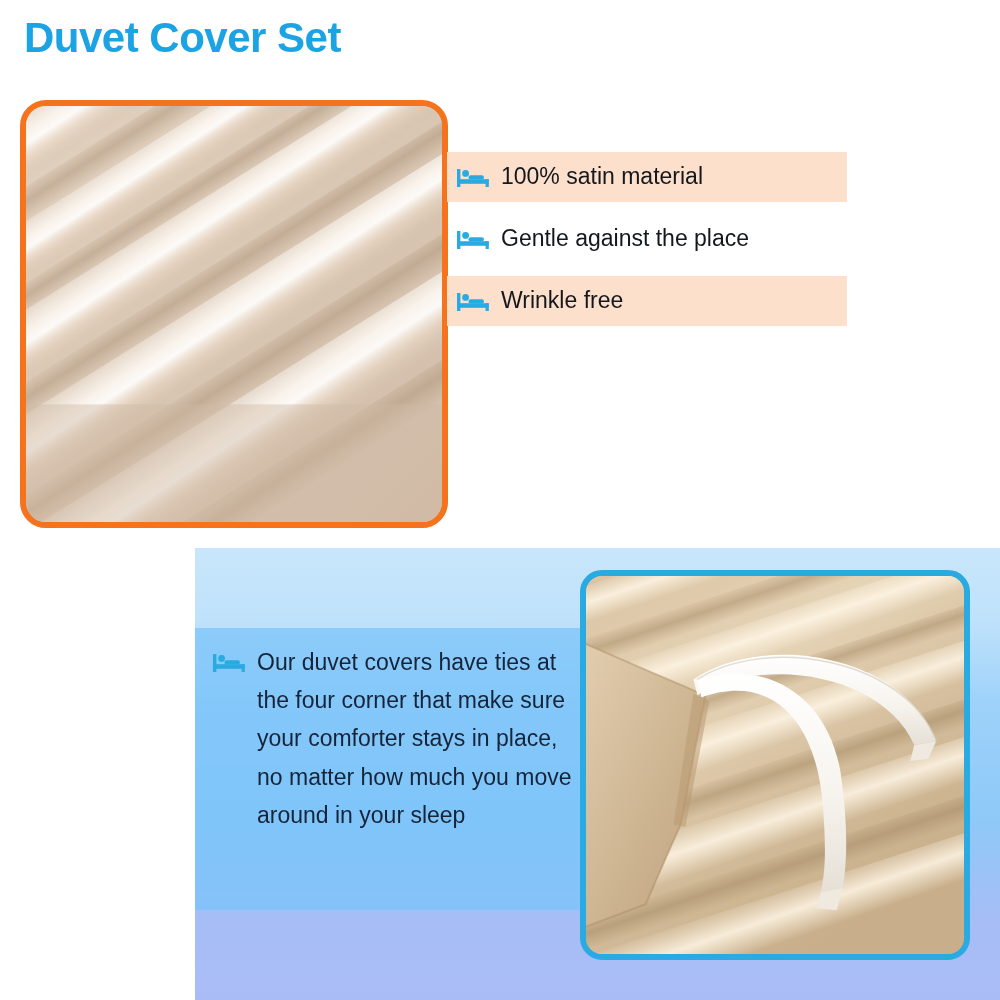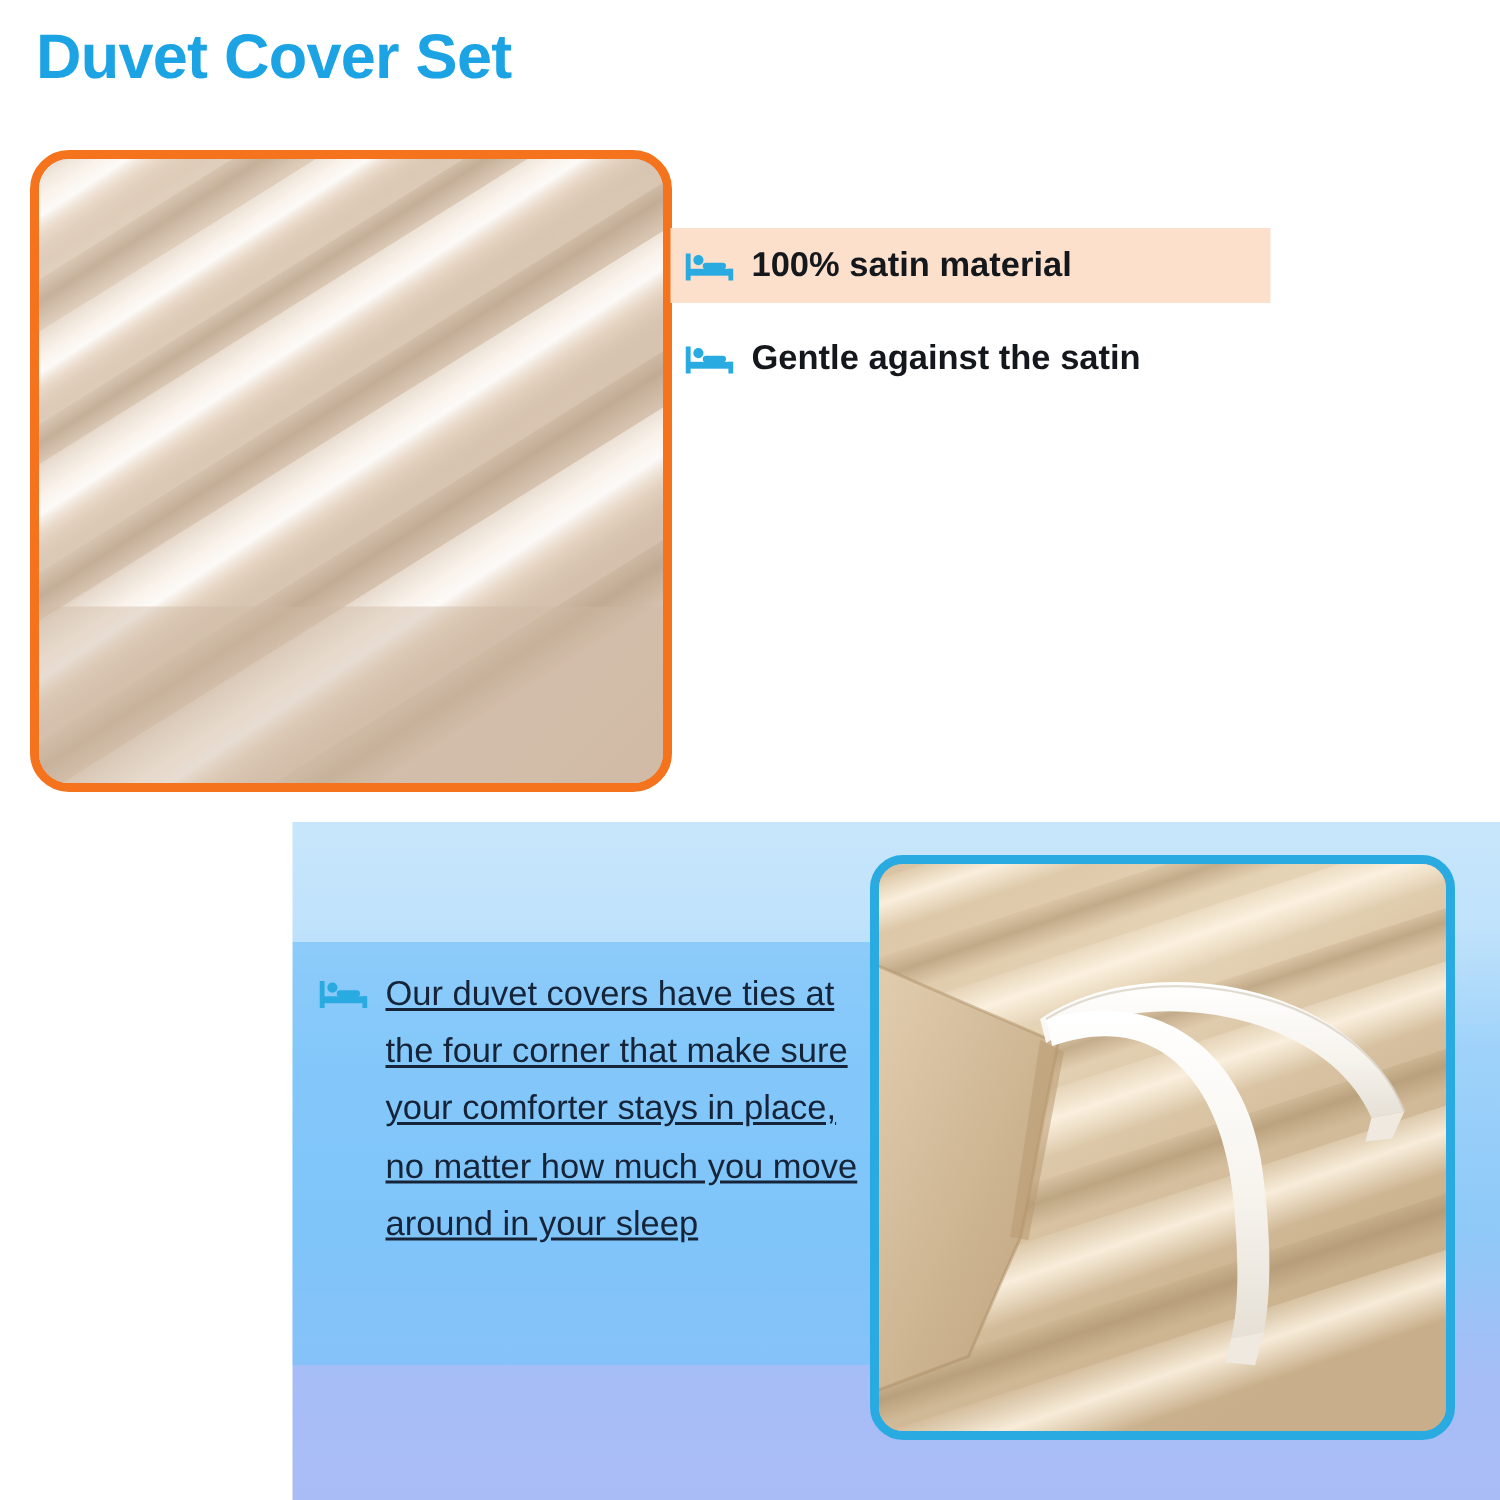--- a/index.html
+++ b/index.html
@@ -92,21 +92,21 @@
     flex: 0 0 auto;
     width: 34px;
     height: 24px;
     margin-top: 5px;
     margin-right: 10px;
   }
   .feature-text {
     font-size: 23px;
     line-height: 1.22;
     color: #14181d;
-    font-weight: 700;
+    font-weight: 400;
     white-space: pre-line;
     padding-top: 1px;
   }
 
   .spacer-10 { height: 10px; }
   .spacer-12 { height: 12px; }
 
   
   .bottom-panel {
     position: absolute;
@@ -144,21 +144,20 @@
     width: 34px;
     height: 24px;
     margin-top: 8px;
     margin-right: 10px;
   }
   .bottom-text {
     font-size: 23px;
     line-height: 1.66;
     color: #16243a;
     font-weight: 400;
-    text-decoration: underline;
   }
 
   
   .photo-bottom {
     position: absolute;
     left: 385px;
     top: 22px;
     width: 390px;
     height: 390px;
     border: 6px solid #29abe2;
@@ -237,25 +236,35 @@
     <div class="spacer-12"></div>
 
     <div class="feature-row gap">
       <svg class="bed-icon" viewBox="0 0 34 24">
         <rect x="0" y="3" width="3.4" height="18" fill="#29abe2"></rect>
         <circle cx="8.6" cy="7.4" r="3.4" fill="#29abe2"></circle>
         <rect x="11.5" y="9.2" width="15.5" height="4.4" rx="2.2" fill="#29abe2"></rect>
         <rect x="2.6" y="13.2" width="29" height="4.6" fill="#29abe2"></rect>
         <rect x="28.6" y="13.2" width="3.2" height="7.8" fill="#29abe2"></rect>
       </svg>
-      <div class="feature-text">Gentle against the satin</div>
+      <div class="feature-text">Gentle against the place</div>
     </div>
 
     <div class="spacer-12"></div>
 
+    <div class="feature-row hl">
+      <svg class="bed-icon" viewBox="0 0 34 24">
+        <rect x="0" y="3" width="3.4" height="18" fill="#29abe2"></rect>
+        <circle cx="8.6" cy="7.4" r="3.4" fill="#29abe2"></circle>
+        <rect x="11.5" y="9.2" width="15.5" height="4.4" rx="2.2" fill="#29abe2"></rect>
+        <rect x="2.6" y="13.2" width="29" height="4.6" fill="#29abe2"></rect>
+        <rect x="28.6" y="13.2" width="3.2" height="7.8" fill="#29abe2"></rect>
+      </svg>
+      <div class="feature-text">Wrinkle free</div>
+    </div>
 
     <div class="spacer-10"></div>
 
 
   </div>
 
   <div class="bottom-panel">
 
     <div class="text-band"></div>
 

